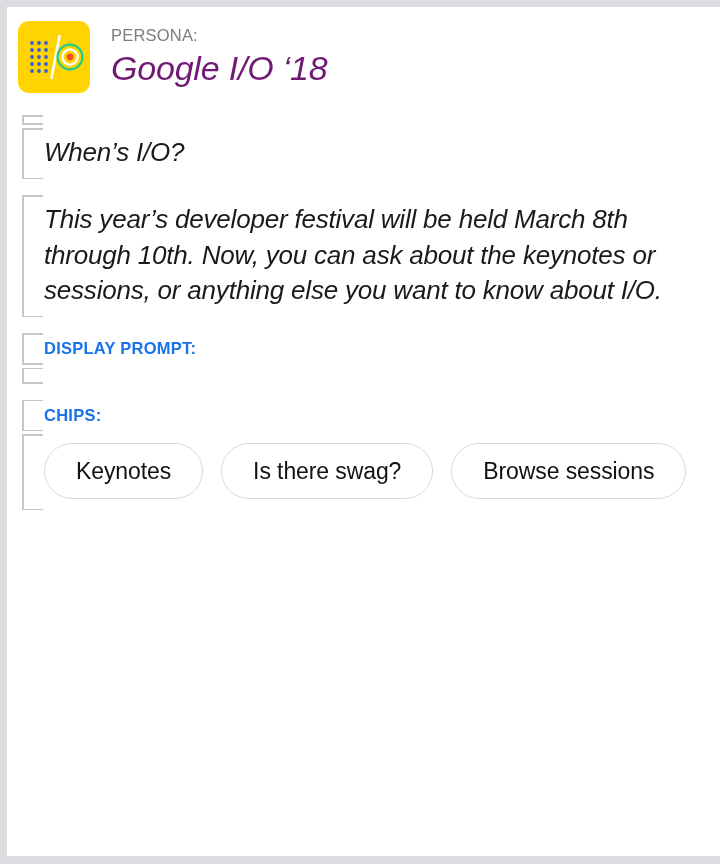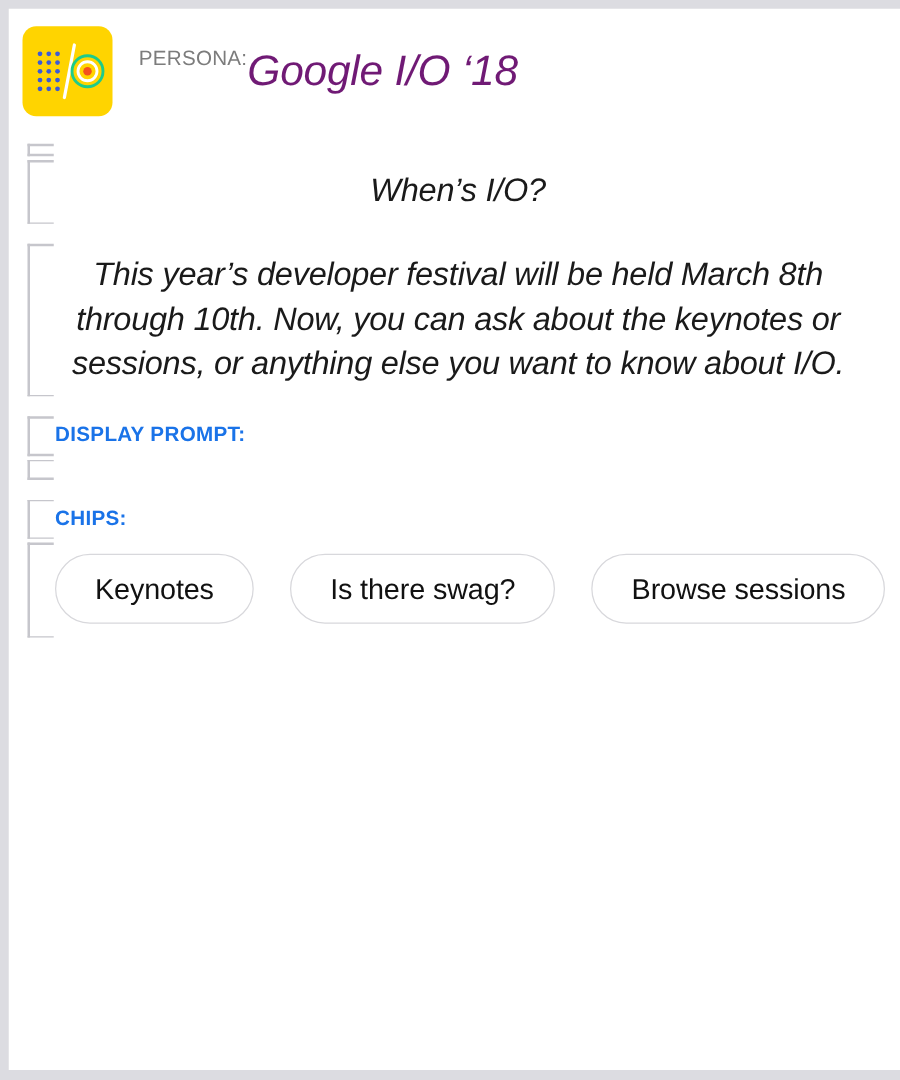--- a/index.html
+++ b/index.html
@@ -44,21 +44,21 @@
     height: 72px;
     border-radius: 11px;
     background: #ffd400;
     flex: 0 0 auto;
   }
   .logo-tile svg { display: block; width: 72px; height: 72px; }
 
   .persona-text {
     margin-left: 21px;
     display: flex;
-    flex-direction: row;
+    flex-direction: column;
     justify-content: center;
   }
   .persona-kicker {
     font-size: 16.5px;
     letter-spacing: .2px;
     color: #7c7c7c;
     line-height: 1.25;
     padding-bottom: 3px;
   }
   .persona-title {
@@ -109,29 +109,28 @@
     color: #1a73e8;
     line-height: 1.3;
   }
 
   .section-body {
     font-size: 26px;
     line-height: 1.36;
     color: #1a1a1a;
     letter-spacing: -.2px;
     max-width: 645px;
-    text-align: center;
   }
   .section-body.italic { font-style: italic; }
 
   
   .chip-row {
     display: flex;
     align-items: center;
-    gap: 29px;
+    gap: 18px;
     flex-wrap: nowrap;
     padding-top: 2px;
     padding-bottom: 2px;
   }
   .chip {
     flex: 0 0 auto;
     border: 1.4px solid #d8d8dc;
     border-radius: 30px;
     background: #ffffff;
     height: 56px;

